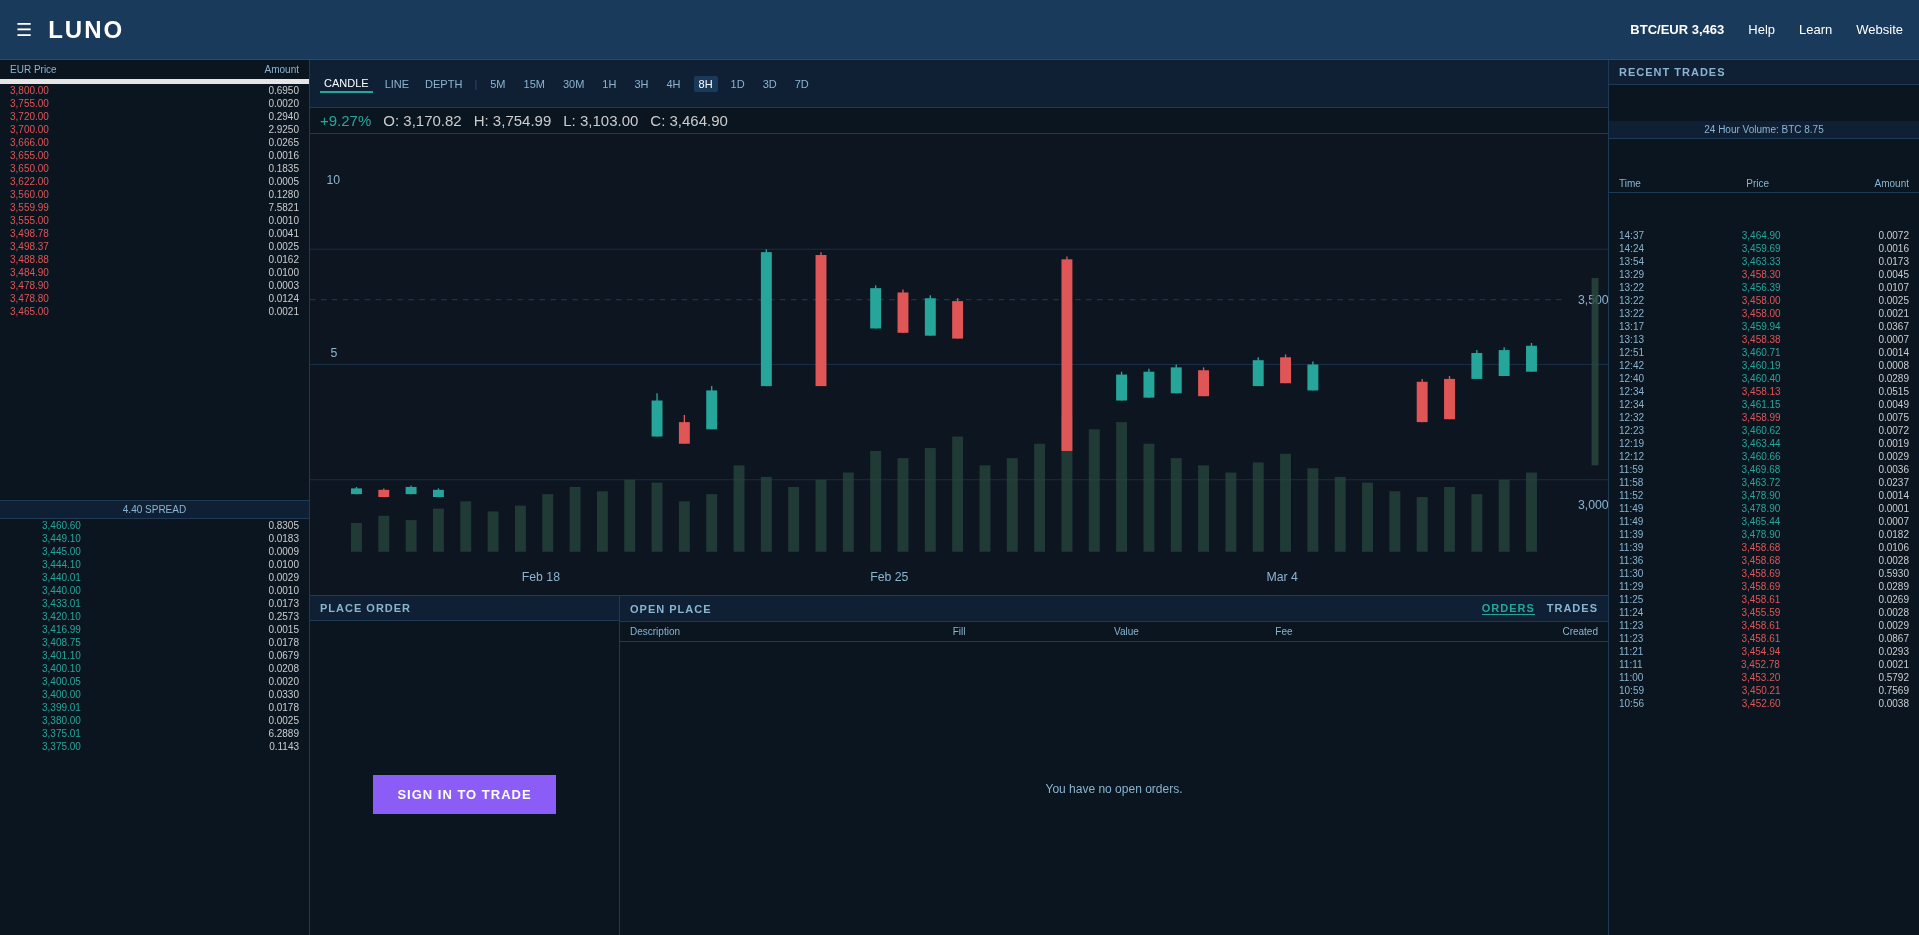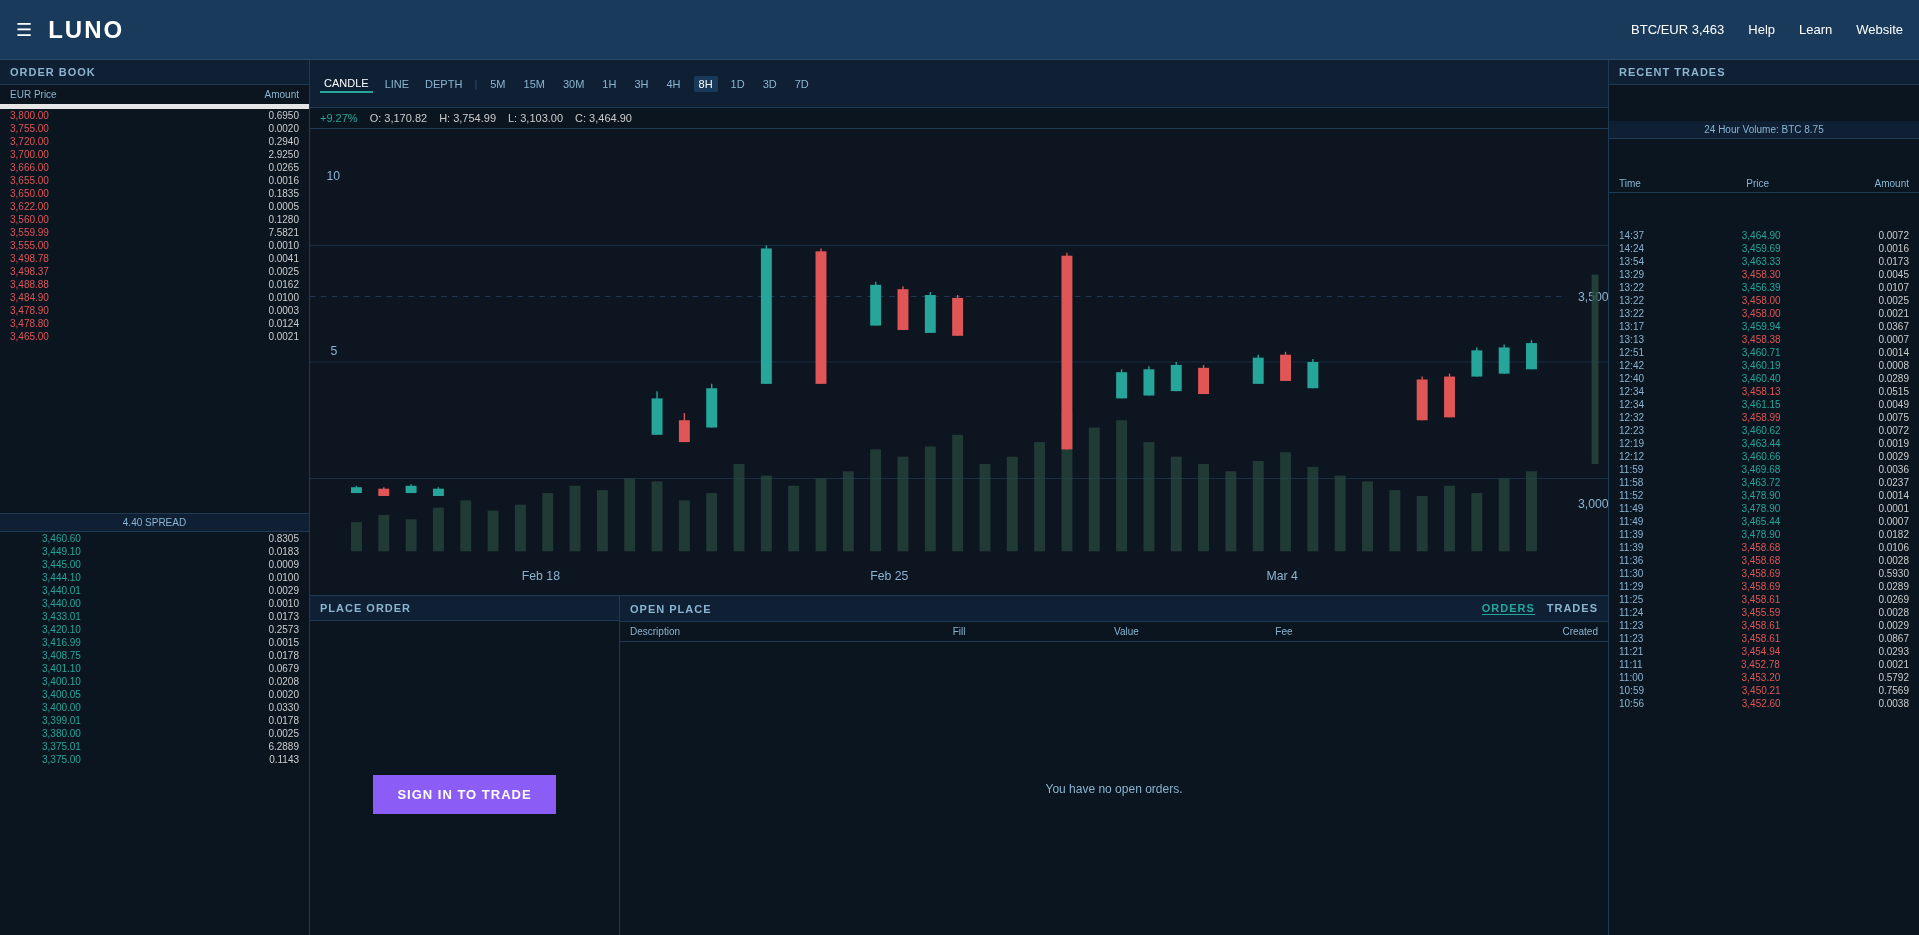--- a/index.html
+++ b/index.html
@@ -10,21 +10,21 @@
       background: #1a3a5c;
       height: 60px;
       display: flex;
       align-items: center;
       padding: 0 16px;
       border-bottom: 1px solid #2a4a6c;
     }
     #header .menu-icon { color: #fff; font-size: 18px; margin-right: 16px; cursor: pointer; }
     #header .logo { color: #fff; font-size: 24px; font-weight: bold; letter-spacing: 2px; margin-right: auto; }
     #header .header-right { display: flex; align-items: center; gap: 24px; color: #fff; font-size: 13px; }
-    #header .btc-price { font-weight: normal; }
+    #header .btc-price { font-weight: bold; }
     #header .header-link { cursor: pointer; color: #fff; }
 
     
     #main { display: flex; height: calc(935px - 60px); }
 
     
     #order-book {
       width: 310px;
       min-width: 310px;
       background: #0a1520;
@@ -102,21 +102,21 @@
       font-size: 11px;
       cursor: pointer;
       padding: 2px 5px;
     }
     .chart-interval-btn.active { color: #fff; background: #1a3a5c; border-radius: 2px; }
 
     
     #chart-stats {
       background: #0a1520;
       padding: 4px 10px;
-      font-size: 11px;
+      font-size: 15px;
       color: #ccc;
       border-bottom: 1px solid #1e3a54;
       display: flex;
       align-items: center;
       gap: 12px;
     }
     .stat-positive { color: #26a69a; }
     .stat-label { color: #8ab4d0; }
 
     
@@ -257,21 +257,20 @@
     </span>
     <span class="header-link">Help</span>
     <span class="header-link">Learn</span>
     <span class="header-link">Website</span>
   </div>
 </div>
 
 <div id="main">
 
   <div id="order-book">
-    <div class="panel-title">ORDER BOOK</div>
     <div class="order-book-header">
       <span>EUR Price</span>
       <span>Amount</span>
     </div>
     <div class="order-book-rows" id="sell-orders-container">
     <div class="order-row">
           <span class="price-red">3,800.00</span>
           <span class="amount">0.6950</span>
         </div>
         <div class="order-row">

